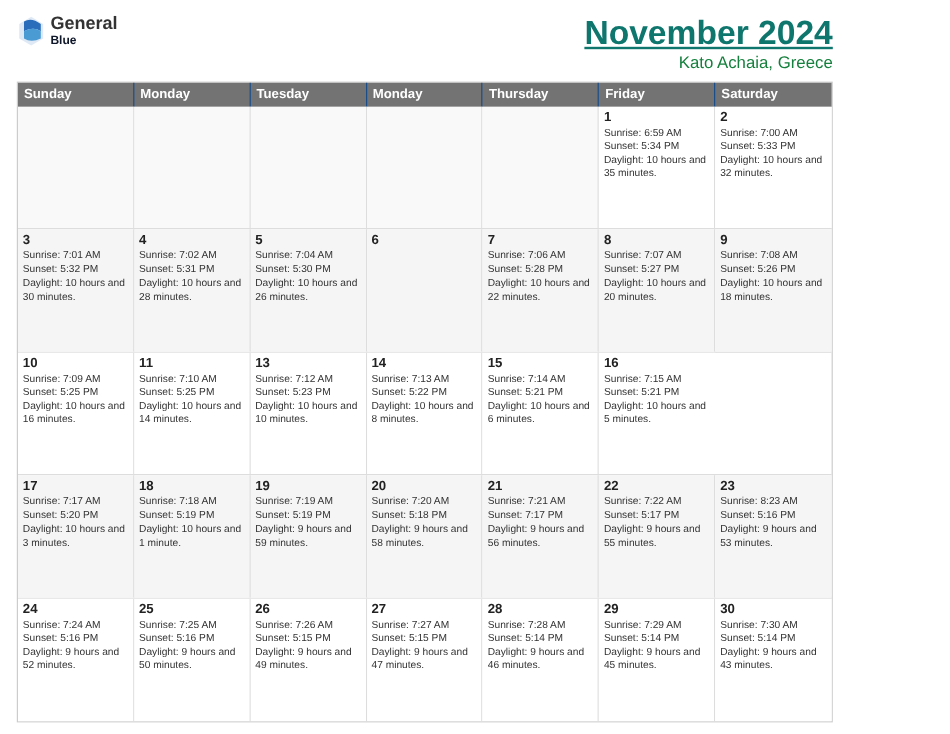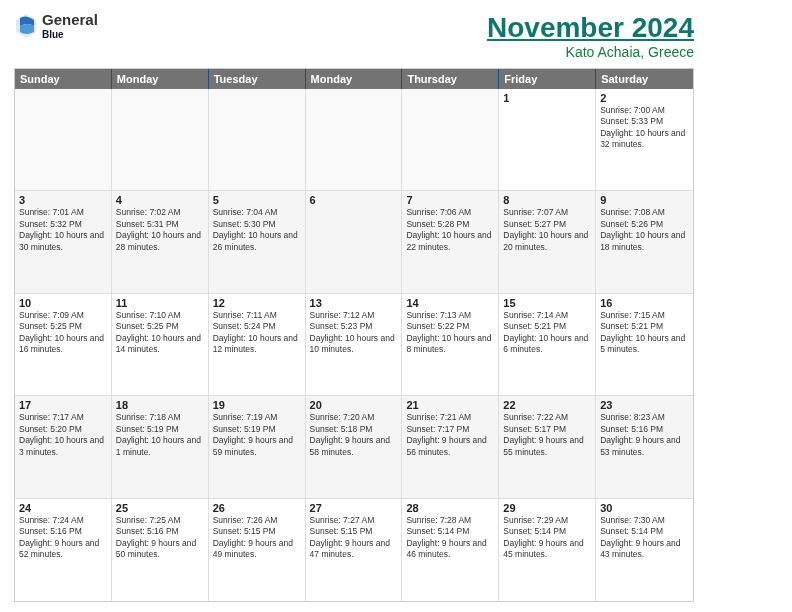--- a/index.html
+++ b/index.html
@@ -150,20 +150,24 @@
     </div>
     <div class="cal-body" id="cal-body">
     <div class="cal-row">
           <div class="cal-cell empty"></div>
           <div class="cal-cell empty"></div>
           <div class="cal-cell empty"></div>
           <div class="cal-cell empty"></div>
           <div class="cal-cell empty"></div>
           <div class="cal-cell">
             <span class="day-num">1</span>
+            <div class="cell-text">Sunrise: 6:59 AM
+Sunset: 5:34 PM
+Daylight: 10 hours
+and 35 minutes.</div>
           </div>
           <div class="cal-cell">
             <span class="day-num">2</span>
             <div class="cell-text">Sunrise: 7:00 AM
 Sunset: 5:33 PM
 Daylight: 10 hours
 and 32 minutes.</div>
           </div>
         </div>
         <div class="cal-row">
@@ -220,27 +224,20 @@
 Sunset: 5:25 PM
 Daylight: 10 hours
 and 16 minutes.</div>
           </div>
           <div class="cal-cell">
             <span class="day-num">11</span>
             <div class="cell-text">Sunrise: 7:10 AM
 Sunset: 5:25 PM
 Daylight: 10 hours
 and 14 minutes.</div>
-          </div>
-          <div class="cal-cell">
-            <span class="day-num">12</span>
-            <div class="cell-text">Sunrise: 7:11 AM
-Sunset: 5:24 PM
-Daylight: 10 hours
-and 12 minutes.</div>
           </div>
           <div class="cal-cell">
             <span class="day-num">13</span>
             <div class="cell-text">Sunrise: 7:12 AM
 Sunset: 5:23 PM
 Daylight: 10 hours
 and 10 minutes.</div>
           </div>
           <div class="cal-cell">
             <span class="day-num">14</span>

